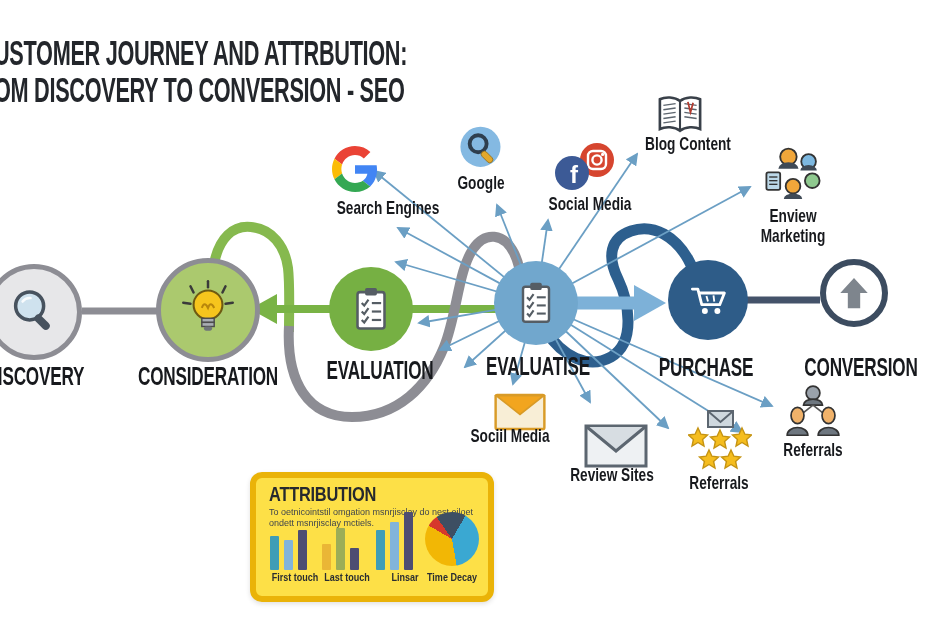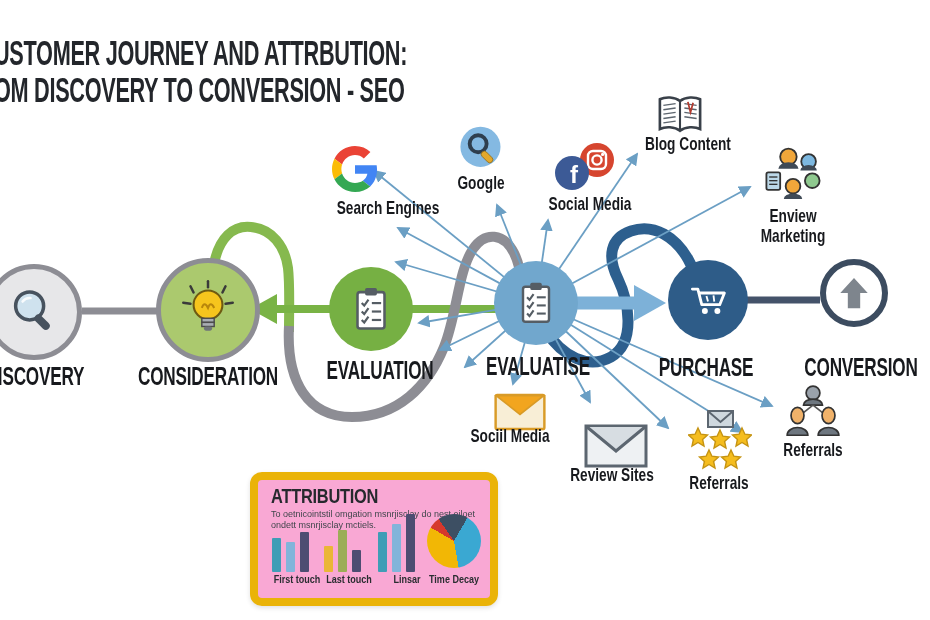--- a/index.html
+++ b/index.html
@@ -13,22 +13,22 @@
   
   .stage{position:absolute;}
   .circle{border-radius:50%;display:flex;align-items:center;justify-content:center;box-sizing:border-box;}
   .stage-label{position:absolute;width:260px;text-align:center;font-weight:bold;font-size:26px;
                letter-spacing:-.3px;color:#17191d;transform:scaleX(.66);transform-origin:center top;white-space:nowrap;}
   
   .tp-label{position:absolute;width:220px;text-align:center;font-weight:bold;font-size:19px;color:#17191d;
             transform:scaleX(.72);transform-origin:center top;line-height:20px;white-space:nowrap;}
   .tp-label.two{white-space:normal;}
   
-  .card{position:absolute;left:250px;top:472px;width:232px;height:118px;background:#f9a8d4;
-        border:8px solid #eab308;border-radius:12px;box-shadow:0 2px 5px rgba(0,0,0,.12);}
+  .card{position:absolute;left:250px;top:472px;width:232px;height:118px;background:#fde047;
+        border:6px solid #eab308;border-radius:12px;box-shadow:0 2px 5px rgba(0,0,0,.12);}
   .card-title{position:absolute;left:13px;top:5px;font-weight:bold;font-size:20px;letter-spacing:-.3px;
               transform:scaleX(.82);transform-origin:left top;color:#26292e;}
   .card-sub{position:absolute;left:13px;top:29px;font-size:9px;line-height:11px;color:#41464c;width:210px;}
   .bars{position:absolute;display:flex;align-items:flex-end;gap:5px;height:60px;}
   .bar{width:9px;border-radius:1px;}
   .pie{position:absolute;width:54px;height:54px;border-radius:50%;}
   .mini-label{position:absolute;width:80px;text-align:center;font-weight:bold;font-size:11px;color:#2a2d31;
               transform:scaleX(.82);transform-origin:center top;white-space:nowrap;}
 </style>
 </head>

